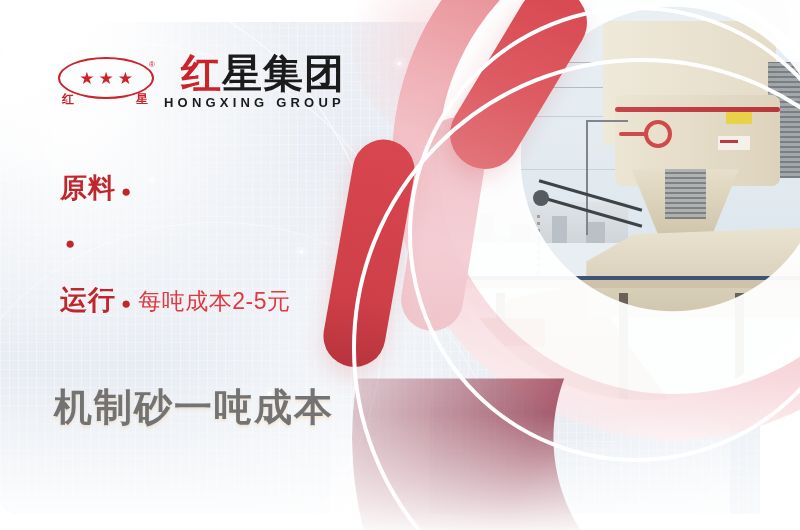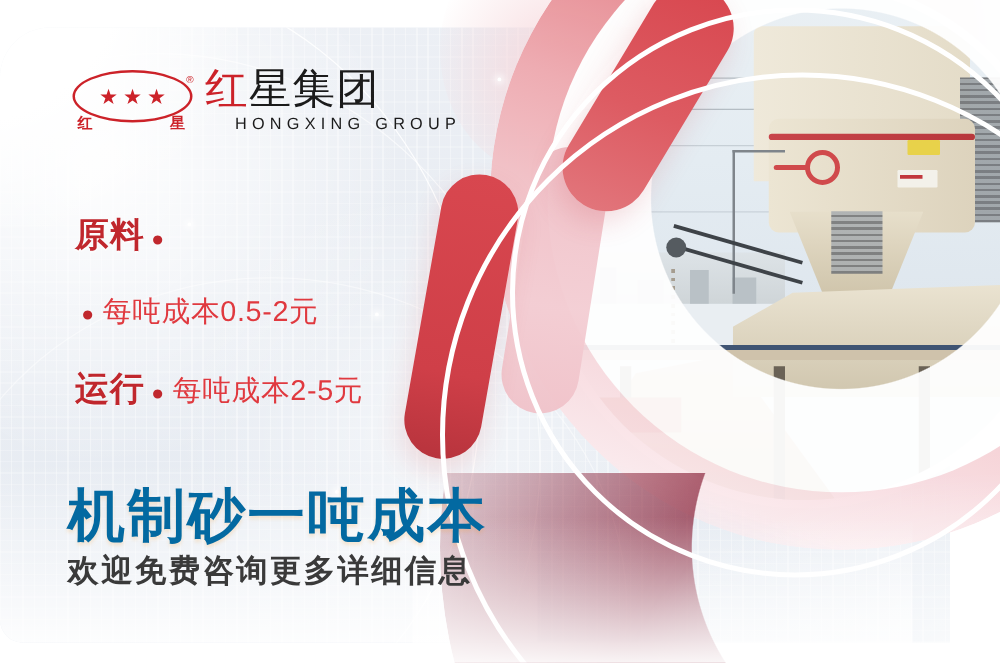--- a/index.html
+++ b/index.html
@@ -189,38 +189,38 @@
   .oval{
     position:absolute;left:0;top:4px;width:92px;height:38px;
     border:2.5px solid #cc2229;border-radius:50%;
     display:flex;align-items:center;justify-content:center;gap:4px;
   }
   .star{color:#cc2229;font-size:17px;line-height:1;}
   .reg{position:absolute;right:-3px;top:1px;font-size:8px;color:#cc2229;}
   .badge-cn{position:absolute;left:4px;top:40px;width:86px;display:flex;justify-content:space-between;}
   .badge-cn span{color:#cc2229;font-size:12px;font-weight:bold;line-height:1;}
   .logo-text{position:relative;}
-  .logo-cn{font-size:34px;font-weight:normal;letter-spacing:1px;line-height:1.05;color:#1b1b1b;}
+  .logo-cn{font-size:40px;font-weight:bold;letter-spacing:1px;line-height:1.05;color:#1b1b1b;text-align:right;}
   .logo-cn .hong{color:#cc2229;}
-  .logo-en{font-size:13px;font-weight:normal;letter-spacing:4.2px;color:#1b1b1b;margin-top:1px;margin-left:24px;}
+  .logo-en{font-size:13px;font-weight:bold;letter-spacing:4.2px;color:#1b1b1b;margin-top:1px;}
 
   
   .bullets{position:absolute;left:60px;top:170px;width:330px;}
   .brow{display:flex;align-items:baseline;margin-bottom:28px;white-space:nowrap;}
   .btag{
     font-size:27px;font-weight:bold;color:#c0272d;letter-spacing:1px;
     text-shadow:0 1px 0 rgba(255,255,255,.6);
   }
   .bdot{color:#c0272d;font-size:17px;margin:0 7px 0 5px;}
   .btxt{font-size:23px;color:#e0393f;letter-spacing:.5px;}
 
   
   .headline{
     position:absolute;left:54px;top:382px;
-    font-size:46px;font-weight:bold;color:#0369a1;letter-spacing:2px;
+    font-size:38px;font-weight:bold;color:#737373;letter-spacing:2px;
     text-shadow:0 2px 3px rgba(247,148,29,.18);
   }
   .subline{
     position:absolute;left:54px;top:440px;
     font-size:25px;font-weight:bold;color:#3a3a3a;letter-spacing:2px;
   }
   .sparkle{position:absolute;width:3px;height:3px;border-radius:50%;background:#fff;
     box-shadow:0 0 6px 2px rgba(255,255,255,.9);}
 </style>
 </head>
@@ -323,25 +323,23 @@
     </div>
   </div>
 
   <div class="bullets">
     <div class="brow">
       <span class="btag">原料</span>
       <span class="bdot">●</span>
     </div>
     <div class="brow">
       <span class="bdot">●</span>
-      <span class="btxt">每吨成本0.5-2元</span>
     </div>
     <div class="brow">
       <span class="btag">运行</span>
       <span class="bdot">●</span>
       <span class="btxt">每吨成本2-5元</span>
     </div>
   </div>
 
   <div class="headline">机制砂一吨成本</div>
-  <div class="subline">欢迎免费咨询更多详细信息</div>
 
 </div>
 
 </body></html>

